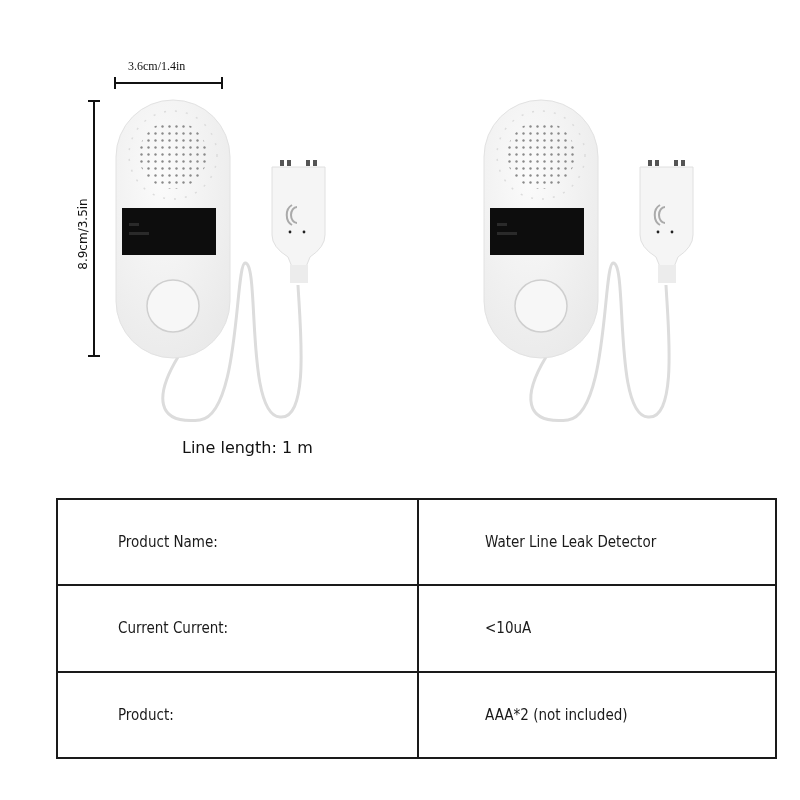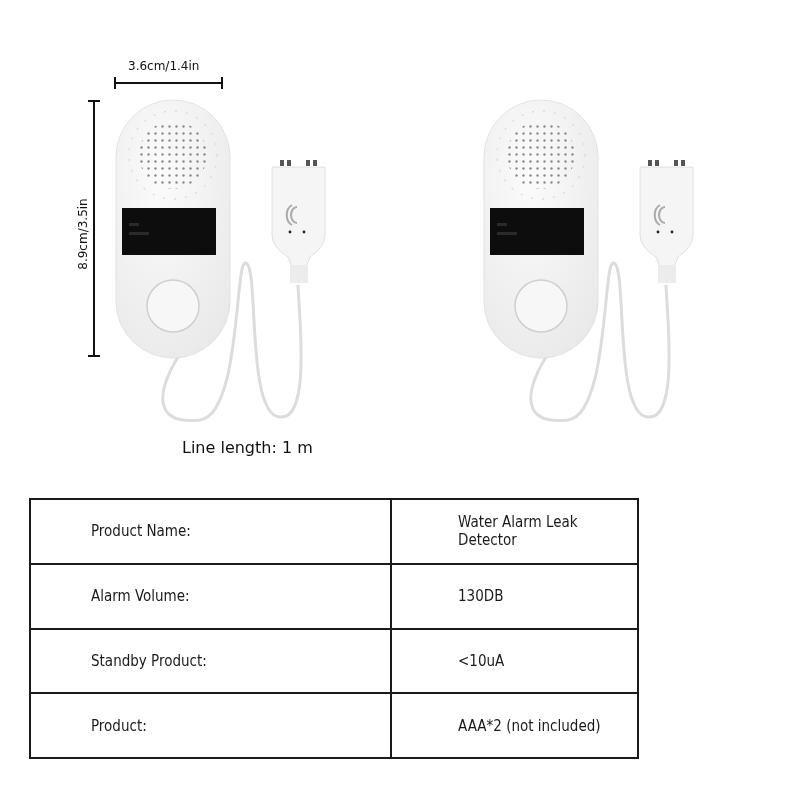--- a/index.html
+++ b/index.html
@@ -1,27 +1,27 @@
 <!DOCTYPE html>
 <html><head>
 <meta charset="utf-8">
 <style>
   html, body { margin:0; padding:0; background:#ffffff; }
   body { width:800px; height:800px; position:relative; overflow:hidden;
          font-family: "DejaVu Sans", "Liberation Sans", sans-serif; color:#111; }
   .abs { position:absolute; }
-  .dim-label { font-size:12px; color:#111; white-space:nowrap; }
+  .dim-label { font-size:12px; color:#111; white-space:nowrap;font-family:Liberation Serif, serif; }
   .dim-h-line { position:absolute; height:2px; background:#111; }
   .dim-h-cap { position:absolute; width:2px; height:12px; background:#111; }
   .dim-v-line { position:absolute; width:2px; background:#111; }
   .dim-v-cap { position:absolute; height:2px; width:12px; background:#111; }
   .v-label { position:absolute; font-size:12px; transform: rotate(-90deg); transform-origin: center center; white-space:nowrap; }
   .line-length { font-size:16px; }
   .device { position:absolute; width:260px; height:340px; }
-  table.specs { position:absolute; left:29px; top:498px; width:610px; height:261px;
+  table.specs { position:absolute; left:56px; top:498px; width:721px; height:261px;
                 border-collapse:collapse; font-family:"DejaVu Sans Condensed","DejaVu Sans","Liberation Sans",sans-serif; }
   table.specs td { border:2px solid #1a1a1a; height:41px; font-size:15px; color:#1a1a1a; padding:0; }
   table.specs td.k { width:299px; padding-left:60px; }
   table.specs td.v { padding-left:66px; }
 </style>
 </head>
 <body>
 
 <div class="abs dim-label" style="left:128px; top:59px;">3.6cm/1.4in</div>
 <div class="dim-h-line" style="left:115px; top:82px; width:107px;"></div>
@@ -102,28 +102,24 @@
     <path d="M 187 112 a 6 8 0 0 0 0 16" fill="none" stroke="#aaa" stroke-width="2"></path>
     <circle cx="180" cy="137" r="1.4" fill="#222"></circle>
     <circle cx="194" cy="137" r="1.4" fill="#222"></circle>
   </svg>
 </div>
 
 <table class="specs">
   <tbody>
     <tr>
       <td class="k">Product Name:</td>
-      <td class="v">Water Alarm Leak Detector</td>
+      <td class="v">Water Line Leak Detector</td>
     </tr>
     <tr>
-      <td class="k">Alarm Volume:</td>
-      <td class="v">130DB</td>
-    </tr>
-    <tr>
-      <td class="k">Standby Product:</td>
+      <td class="k">Current Current:</td>
       <td class="v">&lt;10uA</td>
     </tr>
     <tr>
       <td class="k">Product:</td>
       <td class="v">AAA*2 (not included)</td>
     </tr>
   </tbody>
 </table>
 
 </body></html>

